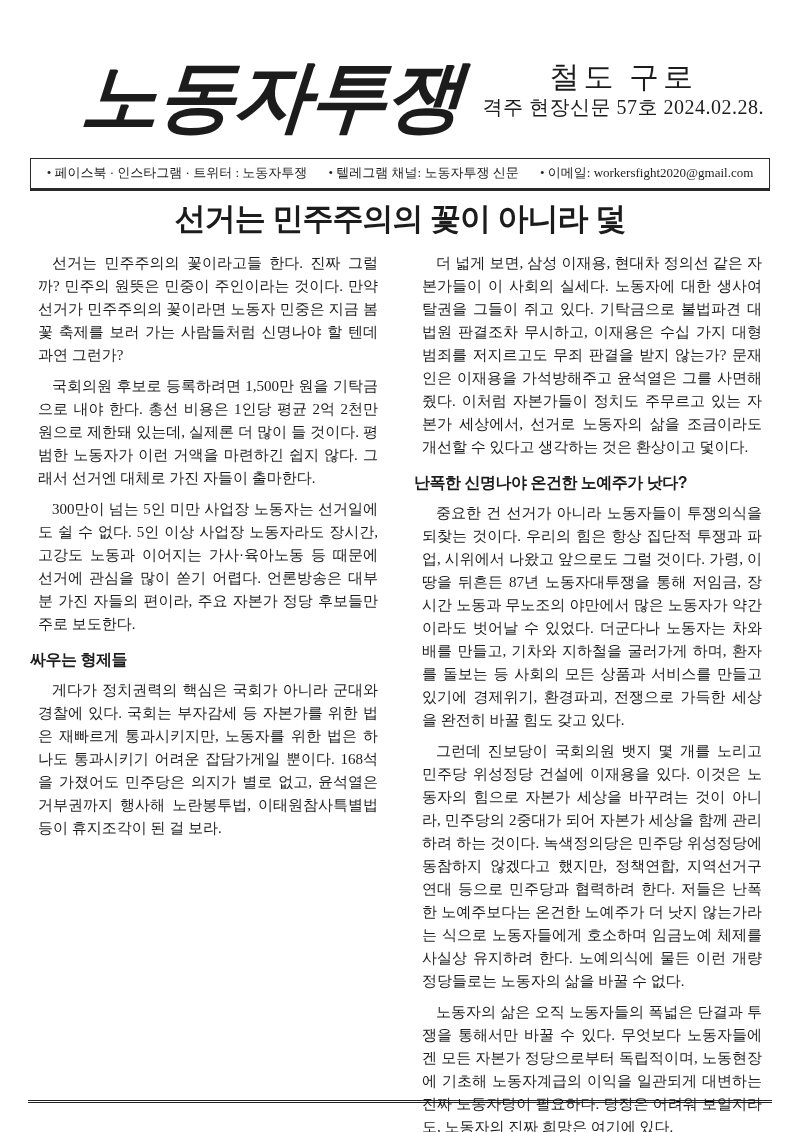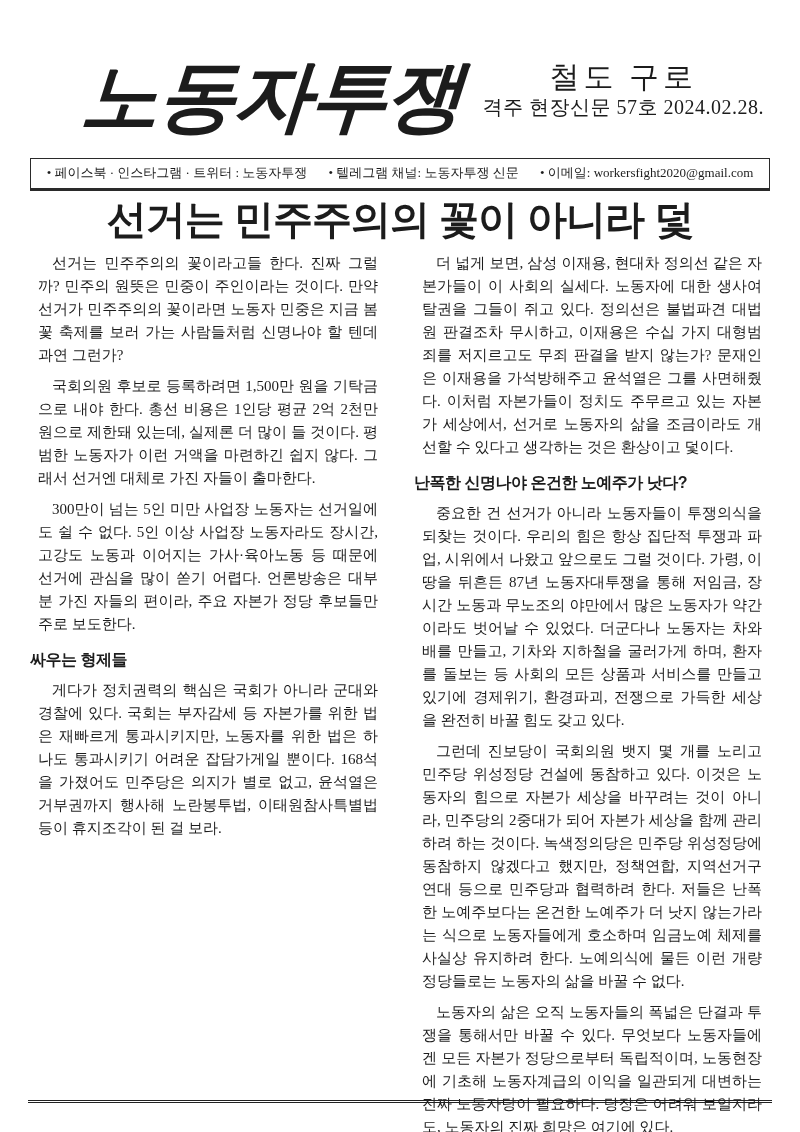--- a/index.html
+++ b/index.html
@@ -64,21 +64,21 @@
     font-size: 13px;
     white-space: nowrap;
   }
   .contact-bar .seg { margin: 0 9px; }
 
   
   .headline {
     margin: 9px 0 6px 0;
     text-align: center;
     font-family: "Liberation Sans", "DejaVu Sans", sans-serif;
-    font-size: 40px;
+    font-size: 31px;
     font-weight: 800;
     letter-spacing: -1px;
     line-height: 38px;
   }
 
   
   .columns {
     display: flex;
     gap: 28px;
     margin-top: 6px;
@@ -141,24 +141,24 @@
 
     <div class="col">
       <p>선거는 민주주의의 꽃이라고들 한다. 진짜 그럴까? 민주의 원뜻은 민중이 주인이라는 것이다. 만약 선거가 민주주의의 꽃이라면 노동자 민중은 지금 봄꽃 축제를 보러 가는 사람들처럼 신명나야 할 텐데 과연 그런가?</p>
       <p>국회의원 후보로 등록하려면 1,500만 원을 기탁금으로 내야 한다. 총선 비용은 1인당 평균 2억 2천만 원으로 제한돼 있는데, 실제론 더 많이 들 것이다. 평범한 노동자가 이런 거액을 마련하긴 쉽지 않다. 그래서 선거엔 대체로 가진 자들이 출마한다.</p>
       <p>300만이 넘는 5인 미만 사업장 노동자는 선거일에도 쉴 수 없다. 5인 이상 사업장 노동자라도 장시간, 고강도 노동과 이어지는 가사·육아노동 등 때문에 선거에 관심을 많이 쏟기 어렵다. 언론방송은 대부분 가진 자들의 편이라, 주요 자본가 정당 후보들만 주로 보도한다.</p>
       <h3>싸우는 형제들</h3>
       <p>게다가 정치권력의 핵심은 국회가 아니라 군대와 경찰에 있다. 국회는 부자감세 등 자본가를 위한 법은 재빠르게 통과시키지만, 노동자를 위한 법은 하나도 통과시키기 어려운 잡담가게일 뿐이다. 168석을 가졌어도 민주당은 의지가 별로 없고, 윤석열은 거부권까지 행사해 노란봉투법, 이태원참사특별법 등이 휴지조각이 된 걸 보라.</p>
     </div>
 
     <div class="col">
-      <p>더 넓게 보면, 삼성 이재용, 현대차 정의선 같은 자본가들이 이 사회의 실세다. 노동자에 대한 생사여탈권을 그들이 쥐고 있다. 정의선은 불법파견 대법원 판결조차 무시하고, 이재용은 수십 가지 대형범죄를 저지르고도 무죄 판결을 받지 않는가? 문재인은 이재용을 가석방해주고 윤석열은 그를 사면해줬다. 이처럼 자본가들이 정치도 주무르고 있는 자본가 세상에서, 선거로 노동자의 삶을 조금이라도 개선할 수 있다고 생각하는 것은 환상이고 덫이다.</p>
+      <p>더 넓게 보면, 삼성 이재용, 현대차 정의선 같은 자본가들이 이 사회의 실세다. 노동자에 대한 생사여탈권을 그들이 쥐고 있다. 기탁금으로 불법파견 대법원 판결조차 무시하고, 이재용은 수십 가지 대형범죄를 저지르고도 무죄 판결을 받지 않는가? 문재인은 이재용을 가석방해주고 윤석열은 그를 사면해줬다. 이처럼 자본가들이 정치도 주무르고 있는 자본가 세상에서, 선거로 노동자의 삶을 조금이라도 개선할 수 있다고 생각하는 것은 환상이고 덫이다.</p>
       <h3>난폭한 신명나야 온건한 노예주가 낫다?</h3>
       <p>중요한 건 선거가 아니라 노동자들이 투쟁의식을 되찾는 것이다. 우리의 힘은 항상 집단적 투쟁과 파업, 시위에서 나왔고 앞으로도 그럴 것이다. 가령, 이 땅을 뒤흔든 87년 노동자대투쟁을 통해 저임금, 장시간 노동과 무노조의 야만에서 많은 노동자가 약간이라도 벗어날 수 있었다. 더군다나 노동자는 차와 배를 만들고, 기차와 지하철을 굴러가게 하며, 환자를 돌보는 등 사회의 모든 상품과 서비스를 만들고 있기에 경제위기, 환경파괴, 전쟁으로 가득한 세상을 완전히 바꿀 힘도 갖고 있다.</p>
-      <p>그런데 진보당이 국회의원 뱃지 몇 개를 노리고 민주당 위성정당 건설에 동참하고 있다. 이것은 노동자의 힘으로 자본가 세상을 바꾸려는 것이 아니라, 민주당의 2중대가 되어 자본가 세상을 함께 관리하려 하는 것이다. 녹색정의당은 민주당 위성정당에 동참하지 않겠다고 했지만, 정책연합, 지역선거구 연대 등으로 민주당과 협력하려 한다. 저들은 난폭한 노예주보다는 온건한 노예주가 더 낫지 않는가라는 식으로 노동자들에게 호소하며 임금노예 체제를 사실상 유지하려 한다. 노예의식에 물든 이런 개량정당들로는 노동자의 삶을 바꿀 수 없다.</p>
+      <p>그런데 진보당이 국회의원 뱃지 몇 개를 노리고 민주당 위성정당 건설에 이재용을 있다. 이것은 노동자의 힘으로 자본가 세상을 바꾸려는 것이 아니라, 민주당의 2중대가 되어 자본가 세상을 함께 관리하려 하는 것이다. 녹색정의당은 민주당 위성정당에 동참하지 않겠다고 했지만, 정책연합, 지역선거구 연대 등으로 민주당과 협력하려 한다. 저들은 난폭한 노예주보다는 온건한 노예주가 더 낫지 않는가라는 식으로 노동자들에게 호소하며 임금노예 체제를 사실상 유지하려 한다. 노예의식에 물든 이런 개량정당들로는 노동자의 삶을 바꿀 수 없다.</p>
       <p>노동자의 삶은 오직 노동자들의 폭넓은 단결과 투쟁을 통해서만 바꿀 수 있다. 무엇보다 노동자들에겐 모든 자본가 정당으로부터 독립적이며, 노동현장에 기초해 노동자계급의 이익을 일관되게 대변하는 진짜 노동자당이 필요하다. 당장은 어려워 보일지라도, 노동자의 진짜 희망은 여기에 있다.</p>
     </div>
 
   </div>
 
   <div class="bottom-rule"></div>
 
 </div>
 
 </body></html>

